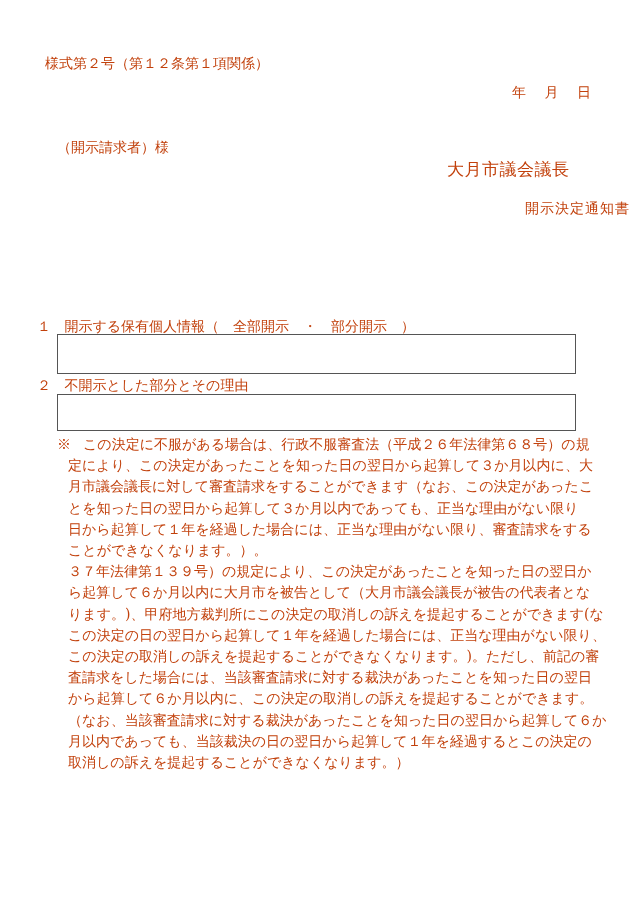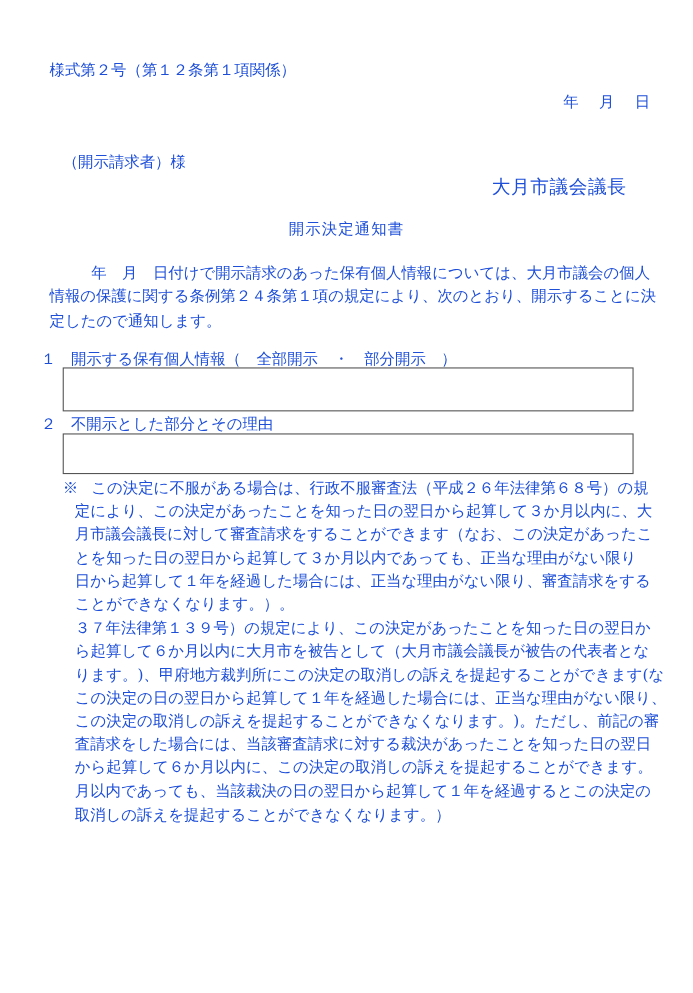--- a/index.html
+++ b/index.html
@@ -2,31 +2,31 @@
 <html lang="ja"><head>
 <meta charset="utf-8">
 <style>
   html, body { margin: 0; padding: 0; background: #e8e8e8; }
   .page {
     position: relative;
     width: 630px;
     height: 903px;
     margin: 0 auto;
     background: #ffffff;
-    color: #1d4ed8;
+    color: #c2410c;
     font-family: "DejaVu Serif", "Liberation Serif", serif;
     font-size: 14px;
     overflow: hidden;
   }
   .abs { position: absolute; }
   .form-no   { left: 45px;  top: 55px; }
   .date-line { right: 39px; top: 84px; }
   .recipient { left: 57px;  top: 139px; }
   .sender    { left: 447px; top: 158px; font-size: 17px; letter-spacing: 0.5px; }
-  .doc-title { left: 0; right: 0; top: 200px; text-align: center; letter-spacing: 1px; }
+  .doc-title { left: 0; right: 0; top: 200px; text-align: right; letter-spacing: 1px; }
   .body-par  { left: 45px;  top: 239px; width: 548px; }
   .bline     { line-height: 21.3px; white-space: pre; }
   .ind38     { text-indent: 38px; }
   .sec       { left: 37px; }
   .sec1      { top: 318px; }
   .sec2      { top: 377px; }
   .sec-num   { display: inline-block; }
   .sec-label { display: inline-block; margin-left: 9px; }
   .field-box {
     left: 57px;
@@ -52,25 +52,20 @@
 <body>
 
 <div class="page">
 
   <div class="abs form-no">様式第２号（第１２条第１項関係）</div>
   <div class="abs date-line">年　 月　 日</div>
   <div class="abs recipient">（開示請求者）様</div>
   <div class="abs sender">大月市議会議長</div>
   <div class="abs doc-title">開示決定通知書</div>
 
-  <div class="abs body-par">
-    <div class="bline ind38">年　月　日付けで開示請求のあった保有個人情報については、大月市議会の個人</div>
-    <div class="bline">情報の保護に関する条例第２４条第１項の規定により、次のとおり、開示することに決</div>
-    <div class="bline">定したので通知します。</div>
-  </div>
 
   <div class="abs sec sec1">
     <span class="sec-num">１</span>
     <span class="sec-label">開示する保有個人情報（　全部開示　・　部分開示　）</span>
   </div>
   <div class="abs field-box box1"></div>
 
   <div class="abs sec sec2">
     <span class="sec-num">２</span>
     <span class="sec-label">不開示とした部分とその理由</span>
@@ -85,17 +80,18 @@
     <div class="nline">とを知った日の翌日から起算して３か月以内であっても、正当な理由がない限り</div>
     <div class="nline">日から起算して１年を経過した場合には、正当な理由がない限り、審査請求をする</div>
     <div class="nline">ことができなくなります。）。</div>
     <div class="nline">３７年法律第１３９号）の規定により、この決定があったことを知った日の翌日か</div>
     <div class="nline">ら起算して６か月以内に大月市を被告として（大月市議会議長が被告の代表者とな</div>
     <div class="nline">ります。)、甲府地方裁判所にこの決定の取消しの訴えを提起することができます(な</div>
     <div class="nline">この決定の日の翌日から起算して１年を経過した場合には、正当な理由がない限り、</div>
     <div class="nline">この決定の取消しの訴えを提起することができなくなります。)。ただし、前記の審</div>
     <div class="nline">査請求をした場合には、当該審査請求に対する裁決があったことを知った日の翌日</div>
     <div class="nline">から起算して６か月以内に、この決定の取消しの訴えを提起することができます。</div>
+    <div class="nline">（なお、当該審査請求に対する裁決があったことを知った日の翌日から起算して６か</div>
     <div class="nline">月以内であっても、当該裁決の日の翌日から起算して１年を経過するとこの決定の</div>
     <div class="nline">取消しの訴えを提起することができなくなります。）</div>
   </div>
 
 </div>
 
 </body></html>

